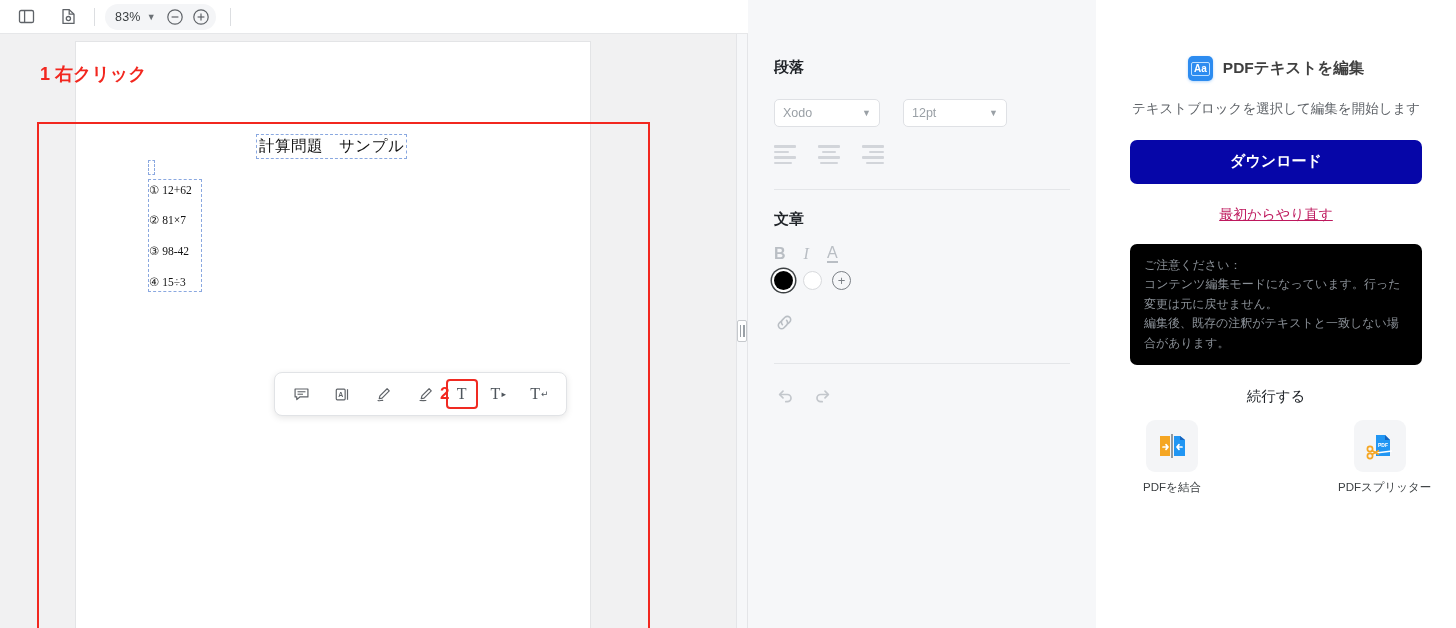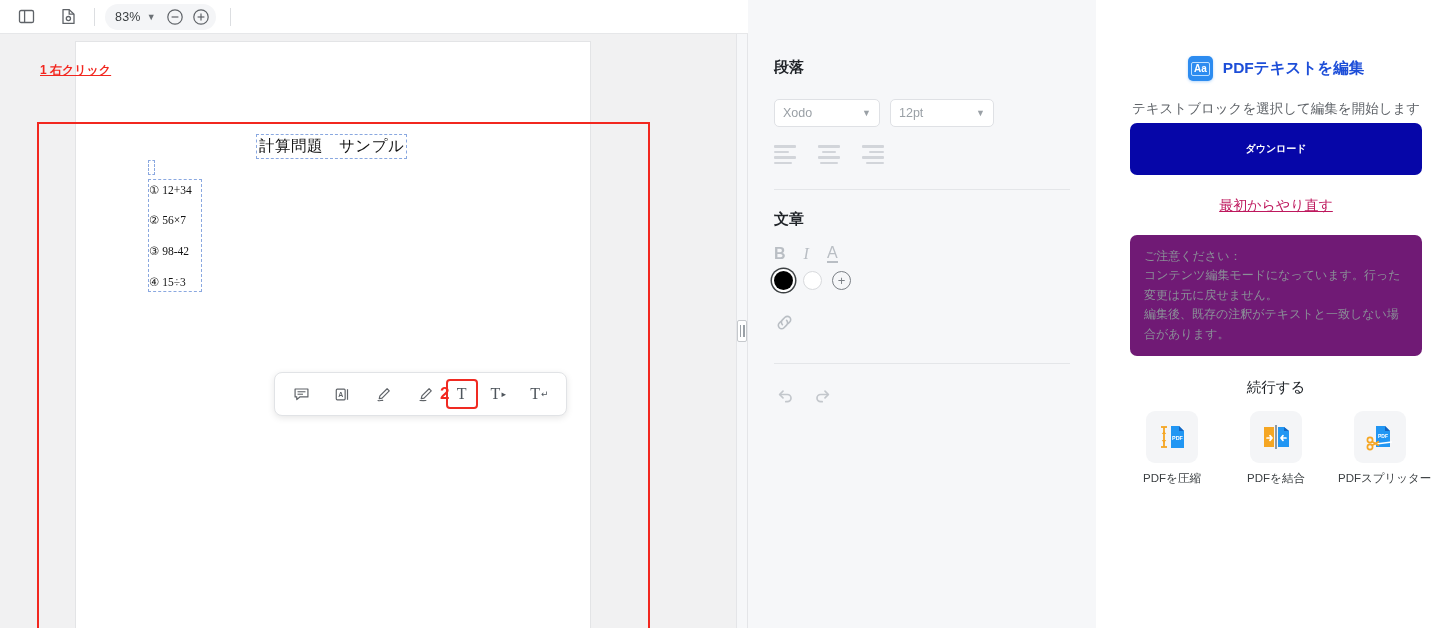--- a/index.html
+++ b/index.html
@@ -188,23 +188,22 @@
     pointer-events: none;
   }
   .red-num {
     position: absolute;
     color: #f2271f;
     font-weight: bold;
     font-family: "Liberation Sans", sans-serif;
   }
   .red-step1 {
     left: 40px; top: 62px;
-    font-size: 12px;
+    font-size: 18px;
     white-space: nowrap;
-    text-decoration: underline;
   }
   .red-step2 {
     left: 440px; top: 350px;
     font-size: 17px;
   }
 
   
   .splitter {
     position: absolute;
     top: 34px;
@@ -256,21 +255,21 @@
     background: #ffffff;
     border: 1px solid #dfe1e5;
     border-radius: 5px;
     display: flex;
     align-items: center;
     padding: 0 8px;
     box-sizing: border-box;
     cursor: pointer;
   }
   .sel.font { width: 106px; }
-  .sel.size { width: 104px; }
+  .sel.size { width: 104px; margin-left: 13px; }
   .sel-txt { font-size: 12.5px; color: #9aa0a6; flex: 1; }
   .sel-car { font-size: 9px; color: #9aa0a6; }
 
   .align-row { display: flex; gap: 22px; margin-bottom: 22px; }
   .align-btn { width: 22px; cursor: pointer; }
   .align-btn i {
     display:block; height:2.5px; background:#d2d5da;
     margin-bottom: 3px; border-radius:1px;
   }
   .hr { height:1px; background:#e4e6e9; margin: 0 0 20px 0; }
@@ -313,35 +312,35 @@
     background: #2d8cf0;
     display:flex; align-items:center; justify-content:center;
     box-shadow: 0 1px 3px rgba(45,140,240,.35);
   }
   .r-head-ico span {
     font-size:10px; font-weight:bold; color:#fff;
     border:1.5px solid #bfe0ff; border-radius:2px;
     padding: 0 2px; line-height: 12px;
     font-family:"Liberation Sans",sans-serif;
   }
-  .r-title { font-size:15.5px; font-weight:bold; color:#1d4ed8; }
+  .r-title { font-size:15.5px; font-weight:bold; color:#404040; }
   .r-sub {
     margin-top: 18px;
     font-size: 13.5px;
     color: #5f6368;
     text-align: center;
     line-height: 1.55;
   }
   .dl-btn {
-    margin-top: 3px;
-    height: 52px;
+    margin-top: 20px;
+    height: 44px;
     background: #0606a8;
     border-radius: 7px;
     display:flex; align-items:center; justify-content:center;
-    color:#fff; font-size:10px; font-weight:bold;
+    color:#fff; font-size:15px; font-weight:bold;
     cursor:pointer;
   }
   .save-btn {
     margin-top: 14px;
     height: 42px;
     border: 1px solid #dfe1e5;
     border-radius: 7px;
     display:flex; align-items:center;
     background:#fff;
     cursor:pointer;
@@ -360,21 +359,21 @@
   .restart {
     margin-top: 22px;
     text-align:center;
     font-size:14px;
     color:#be185d;
     text-decoration: underline;
     cursor:pointer;
   }
   .notice {
     margin-top: 20px;
-    background: #701a75;
+    background: #000000;
     border-radius: 7px;
     padding: 12px 14px;
     font-size: 12px;
     color: #8a9097;
     line-height: 1.62;
   }
   .cont-h {
     margin-top: 22px;
     text-align:center;
     font-size:14.5px;
@@ -439,22 +438,22 @@
       <div class="tb-sep" style="margin-left:14px;"></div>
     </div>
 
     <div class="canvas-wrap">
       <div class="page">
 
         <div class="doc-title">計算問題　サンプル</div>
         <div class="caret-block"></div>
 
         <div class="qbox"></div>
-        <div class="qline" style="top:141px">① 12+34</div>
-        <div class="qline" style="top:171px">② 56×7</div>
+        <div class="qline" style="top:141px">① 12+62</div>
+        <div class="qline" style="top:171px">② 81×7</div>
         <div class="qline" style="top:202px">③ 98-42</div>
         <div class="qline" style="top:233px">④ 15÷3</div>
 
         <div class="float-toolbar">
           <div class="ft-item">
             <svg width="17" height="17" viewBox="0 0 18 18">
               <path d="M2.2 3.2h13.6v8.4H7.2L4 14.4v-2.8H2.2z" fill="none" stroke="#5f6368" stroke-width="1.25" stroke-linejoin="round"></path>
               <line x1="4.8" y1="6.1" x2="13.2" y2="6.1" stroke="#5f6368" stroke-width="1.15"></line>
               <line x1="4.8" y1="8.7" x2="10.6" y2="8.7" stroke="#5f6368" stroke-width="1.15"></line>
             </svg>
@@ -597,35 +596,20 @@
     <div class="restart">最初からやり直す</div>
 
     <div class="notice" style="white-space:pre-line;">ご注意ください：
 コンテンツ編集モードになっています。行った変更は元に戻せません。
 編集後、既存の注釈がテキストと一致しない場合があります。</div>
 
     <div class="cont-h">続行する</div>
 
     <div class="cards">
 
-      <div class="card">
-        <div class="card-ico">
-          <svg width="34" height="34" viewBox="0 0 34 34">
-            <path d="M16 6h8l5 5v17h-13z" fill="#2196f3"></path>
-            <path d="M24 6l5 5h-5z" fill="#1565c0"></path>
-            <text x="22.5" y="20" font-size="5.4" fill="#ffffff" text-anchor="middle" font-family="Liberation Sans, sans-serif" font-weight="bold">PDF</text>
-            <line x1="9" y1="7" x2="9" y2="27" stroke="#f5a623" stroke-width="1.8"></line>
-            <line x1="6" y1="7" x2="12" y2="7" stroke="#f5a623" stroke-width="1.8"></line>
-            <line x1="6" y1="27" x2="12" y2="27" stroke="#f5a623" stroke-width="1.8"></line>
-            <path d="M9 11l-2.2 3h4.4z" fill="#f5a623"></path>
-            <path d="M9 23l-2.2-3h4.4z" fill="#f5a623"></path>
-          </svg>
-        </div>
-        <div class="card-lbl">PDFを圧縮</div>
-      </div>
 
       <div class="card">
         <div class="card-ico">
           <svg width="34" height="34" viewBox="0 0 34 34">
             <path d="M5 7h10v20H5z" fill="#f5a623"></path>
             <path d="M19 7h6l5 4v16h-11z" fill="#2196f3"></path>
             <path d="M25 7l5 4h-5z" fill="#1565c0"></path>
             <line x1="17" y1="5" x2="17" y2="29" stroke="#5b6770" stroke-width="1.3"></line>
             <path d="M8 18h5l-2-2.4M13 18l-2 2.4" fill="none" stroke="#ffffff" stroke-width="1.7" stroke-linecap="round" stroke-linejoin="round"></path>
             <path d="M27 18h-5l2-2.4M22 18l2 2.4" fill="none" stroke="#ffffff" stroke-width="1.7" stroke-linecap="round" stroke-linejoin="round"></path>

